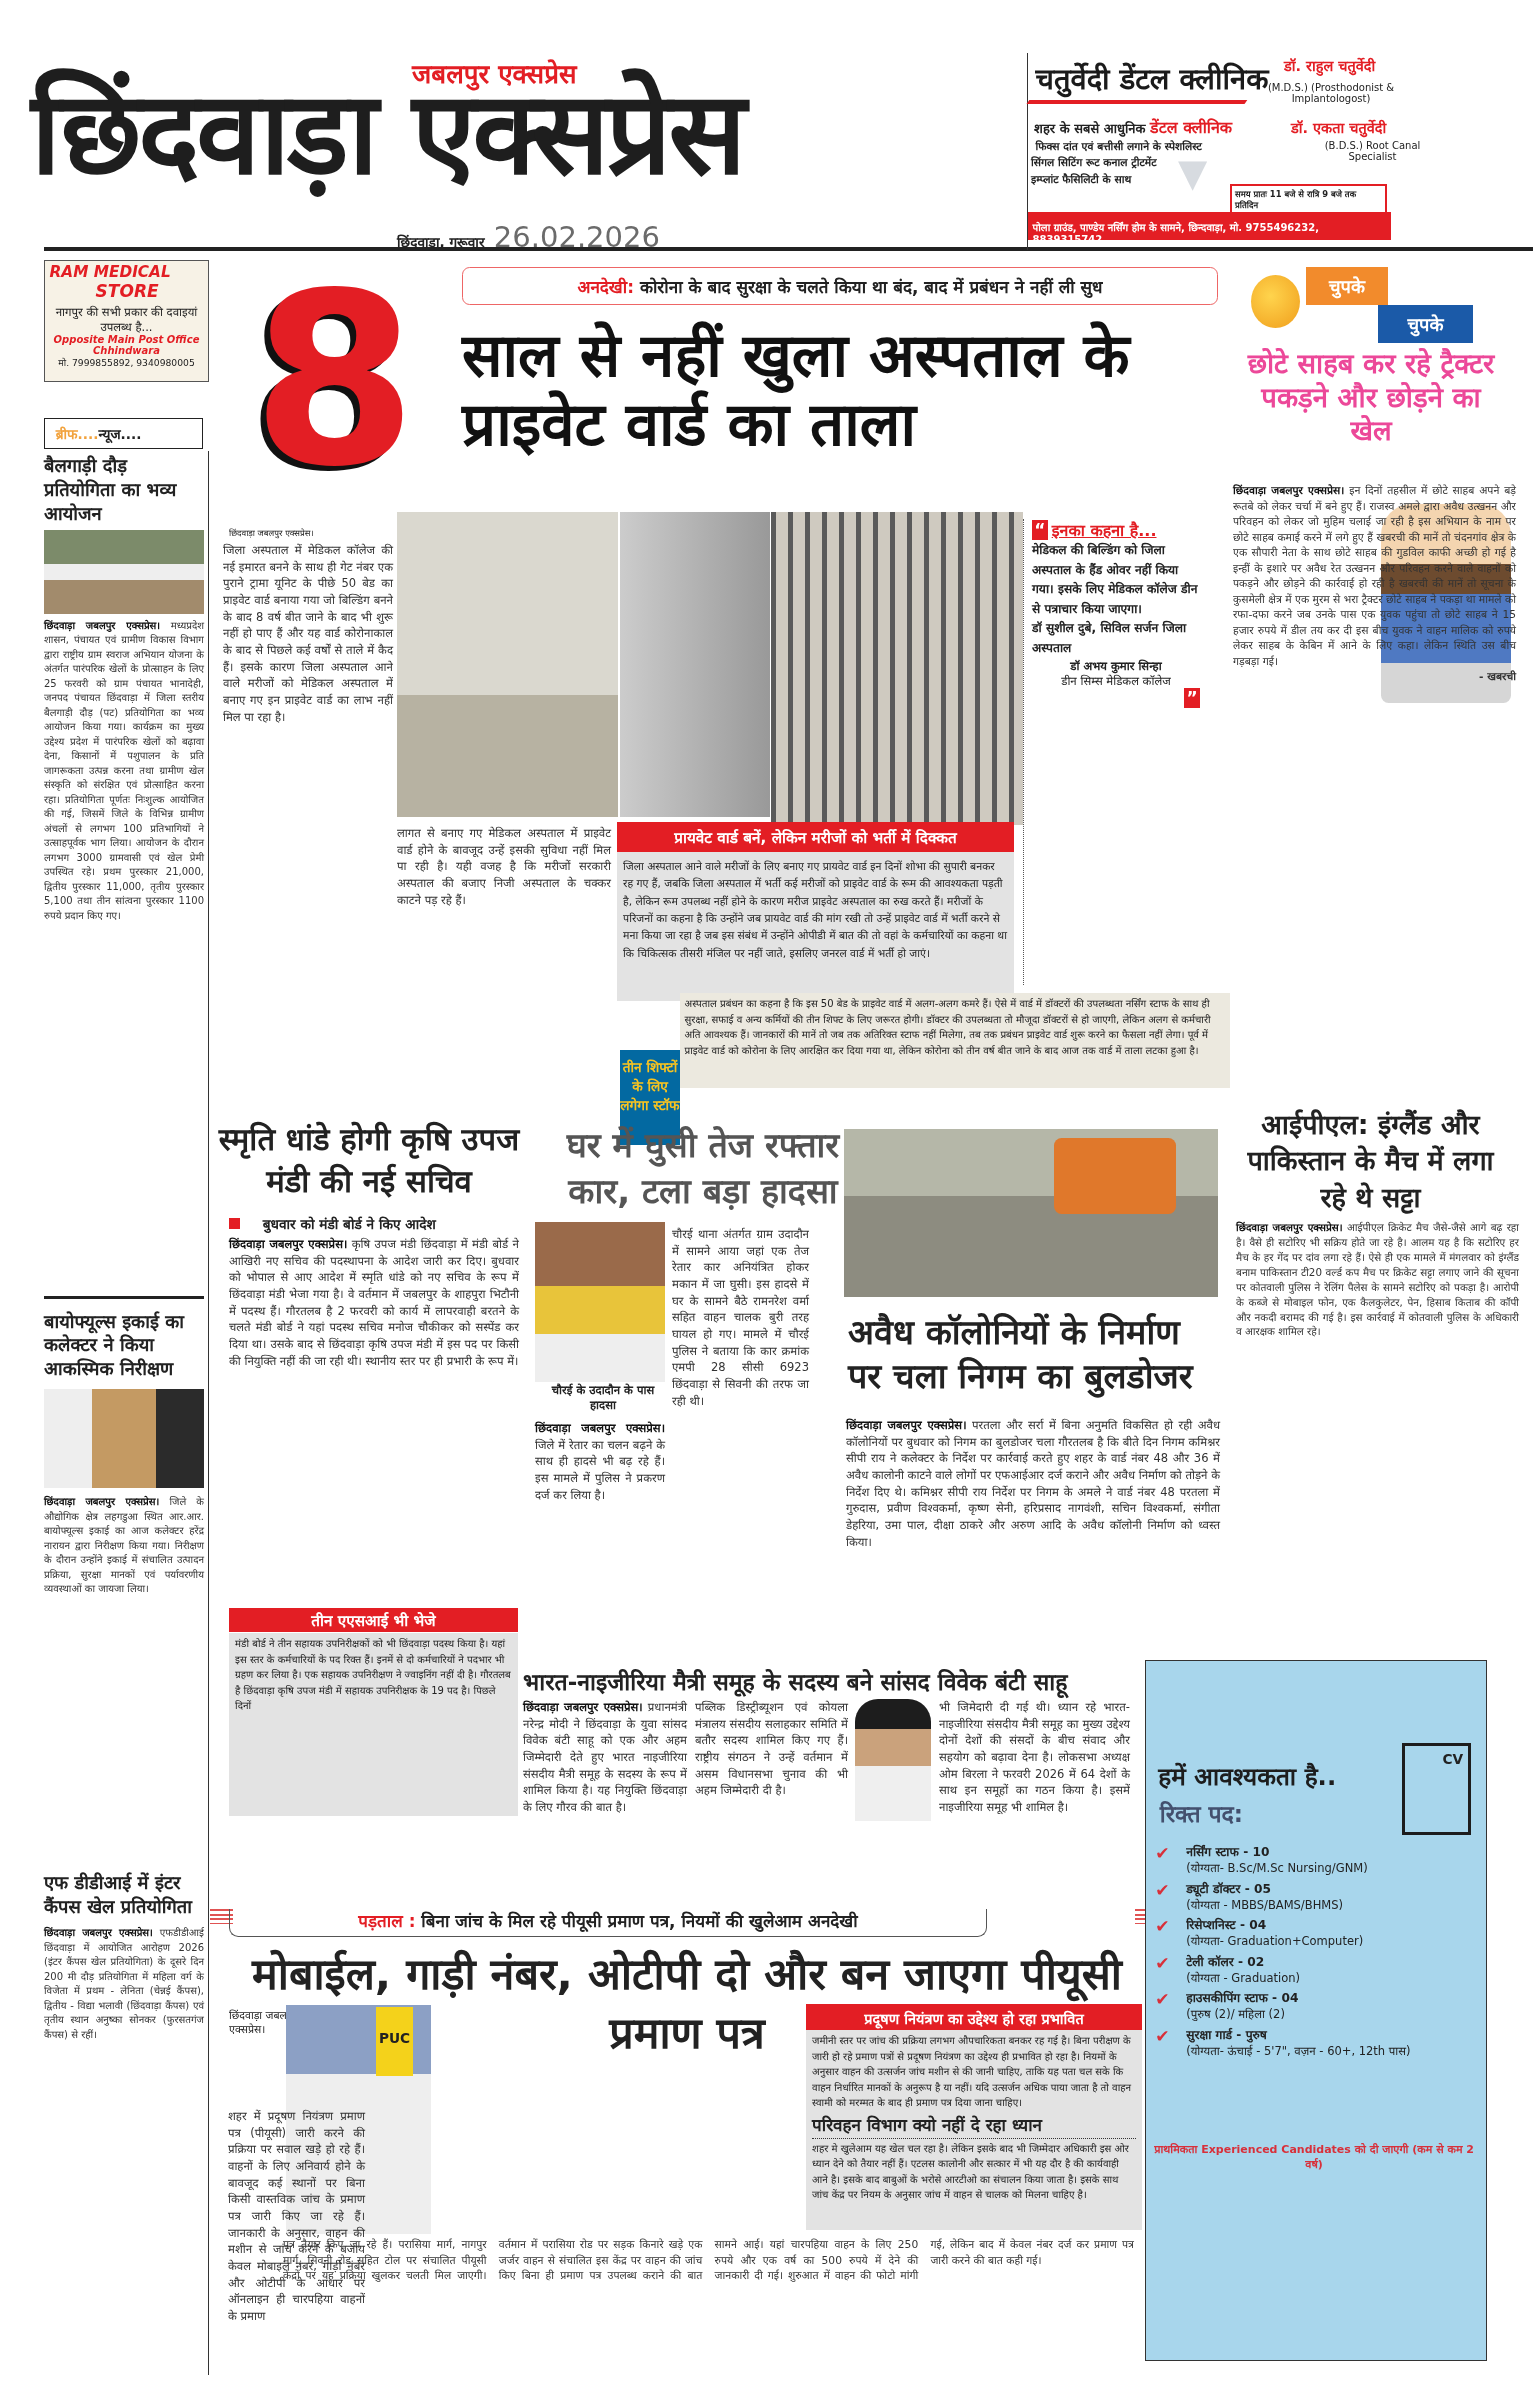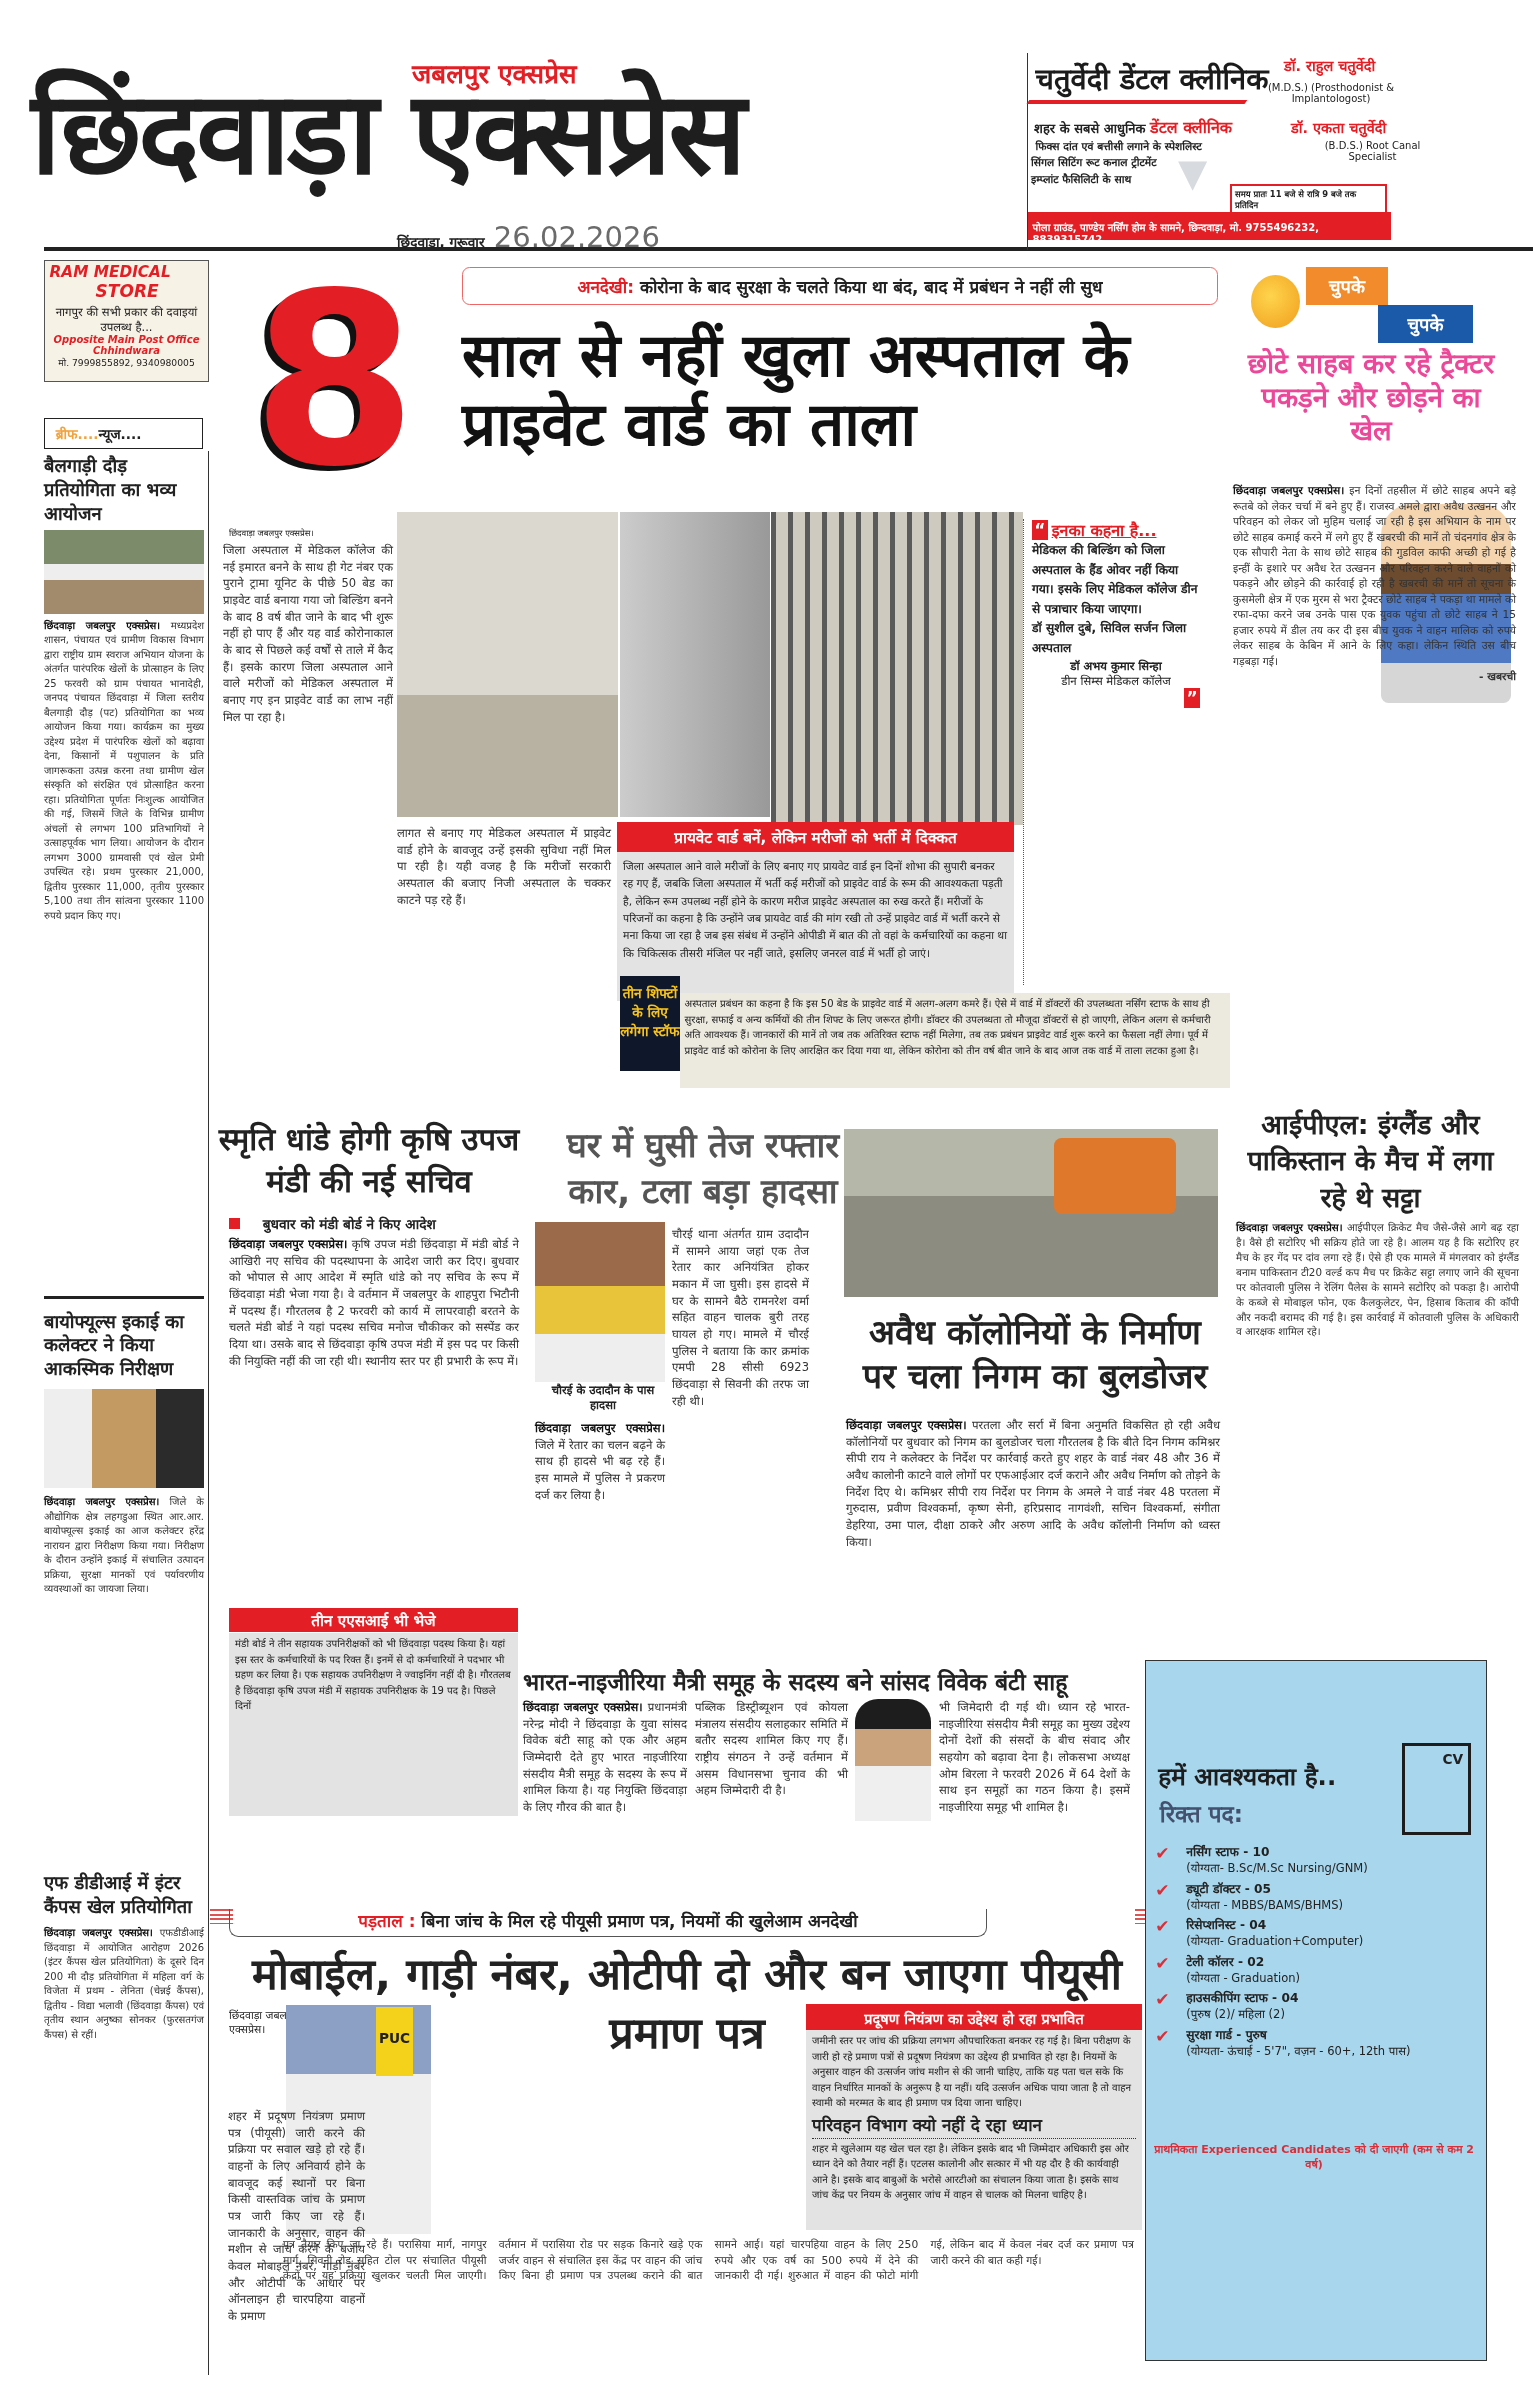--- a/index.html
+++ b/index.html
@@ -50,21 +50,21 @@
 
   
   #eight { left: 252px; top: 263px; font-size: 237px; font-weight: bold; line-height: 1; color:#e31e24; text-shadow: -6.1px 4.6px 0 #111; font-family: "DejaVu Sans", sans-serif; }
   #kicker { left: 462px; top: 267px; width: 756px; height: 38px; border: 0.8px solid #e66; border-radius: 7.6px; font-size: 17px; font-weight: bold; text-align:center; padding-top: 6.9px; }
   #main-head { left: 462px; top: 321px; width: 756px; font-size: 60px; font-weight: bold; line-height: 1.15; color:#111; }
   #main-photo1 { left: 397px; top: 512px; width: 221px; height: 305px; }
   #main-photo2 { left: 771px; top: 512px; width: 252px; height: 313px; }
   #main-photo3 { left: 620px; top: 512px; width: 150px; height: 305px; background: linear-gradient(90deg,#ccc,#999); }
   #red-box { left: 617px; top: 822px; width: 397px; height: 31px; background:#e31e24; color:#fff; font-weight: bold; font-size: 15.3px; text-align:center; padding-top: 5.3px; }
   #grey-box { left: 617px; top: 852px; width: 397px; height: 149px; background:#e3e3e3; padding: 6.1px 6.1px; font-size: 10.7px; line-height: 1.62; }
-  #shift-label { left: 620px; top: 976px; width: 60px; height: 95px; background:#0f172a; color:#f7c321; font-weight: bold; font-size: 13.7px; text-align:center; padding-top: 7.6px; line-height: 1.4; }
+  #shift-label { left: 620px; top: 1050px; width: 60px; height: 95px; background:#0369a1; color:#f7c321; font-weight: bold; font-size: 13.7px; text-align:center; padding-top: 7.6px; line-height: 1.4; }
   #shift-box { left: 680px; top: 993px; width: 550px; height: 95px; background:#ece9df; font-size: 10px; line-height: 1.55; padding: 3.1px 4.6px; }
   #quote { left: 1032px; top: 519px; width: 168px; }
   #quote .qm { color:#fff; background:#e31e24; font-size: 17px; font-weight:bold; padding: 0 2.3px; }
   #quote .qh { color:#e31e24; font-weight: bold; font-size: 16px; text-decoration: underline; }
   #quote .qt { font-size: 12.2px; font-weight:bold; line-height: 1.6; color:#222; }
   #quote .qs { font-size: 11.5px; font-weight:bold; text-align:center; }
   #main-dateline { left: 229px; top: 527px; font-size: 8.4px; }
   #main-text1 { left: 223px; top: 542px; width: 170px; }
   #main-text2 { left: 397px; top: 825px; width: 214px; }
 
@@ -83,21 +83,21 @@
   #smriti-text { left: 229px; top: 1236px; width: 290px; }
   #asi-head { left: 229px; top: 1608px; width: 289px; height: 24.4px; background:#e31e24; color:#fff; font-weight:bold; font-size: 15.3px; text-align:center; padding-top: 2.3px; }
   #asi-text { left: 229px; top: 1633px; width: 289px; background:#e3e3e3; font-size: 10px; line-height: 1.55; padding: 3.1px 6.1px; height: 183px; }
   #car-head { left: 535px; top: 1123px; width: 336px; font-size: 34px; font-weight: bold; color:#555; line-height: 1.35; text-align:center; }
   #car-photo { left: 535px; top: 1222px; width: 130px; height: 160px; background: linear-gradient(180deg,#9a6a4a 0 40%, #e8c43a 40% 70%, #eee 70%); }
   #car-caption { left: 542px; top: 1382px; font-size: 11.5px; font-weight:bold; width: 122px; text-align:center; }
   #car-text1 { left: 672px; top: 1226px; width: 137px; }
   #car-text2 { left: 535px; top: 1420px; width: 130px; }
   #bull-photo { left: 844px; top: 1129px; width: 374px; height: 168px; background: linear-gradient(180deg,#b5b7a8 0 40%,#8d8c80 40%); }
   #bull-arm { left: 1054px; top: 1138px; width: 122px; height: 76px; background:#e0782b; border-radius: 7.6px; }
-  #bull-head { left: 848px; top: 1310px; width: 374px; text-align:center; font-size: 34px; font-weight:bold; line-height: 1.3; }
+  #bull-head { left: 848px; top: 1310px; width: 374px; font-size: 34px; font-weight:bold; line-height: 1.3; }
   #bull-text { left: 846px; top: 1417px; width: 374px; }
   #ipl-head { left: 1237px; top: 1107px; width: 267px; text-align:center; font-size: 27px; font-weight:bold; color:#222; line-height: 1.35; }
   #ipl-text { left: 1236px; top: 1220px; width: 283px; font-size: 10.3px; }
 
   
   #mp-head { left: 523px; top: 1665px; font-size: 23px; font-weight:bold; }
   #mp-text1 { left: 523px; top: 1699px; width: 164px; }
   #mp-text2 { left: 695px; top: 1699px; width: 153px; }
   #mp-photo { left: 855px; top: 1699px; width: 76px; height: 122px; background: linear-gradient(180deg,#1d1d1d 0 25%,#caa27c 25% 55%,#efefef 55%); border-radius: 23px 23px 0 0; }
   #mp-text3 { left: 939px; top: 1699px; width: 191px; }

